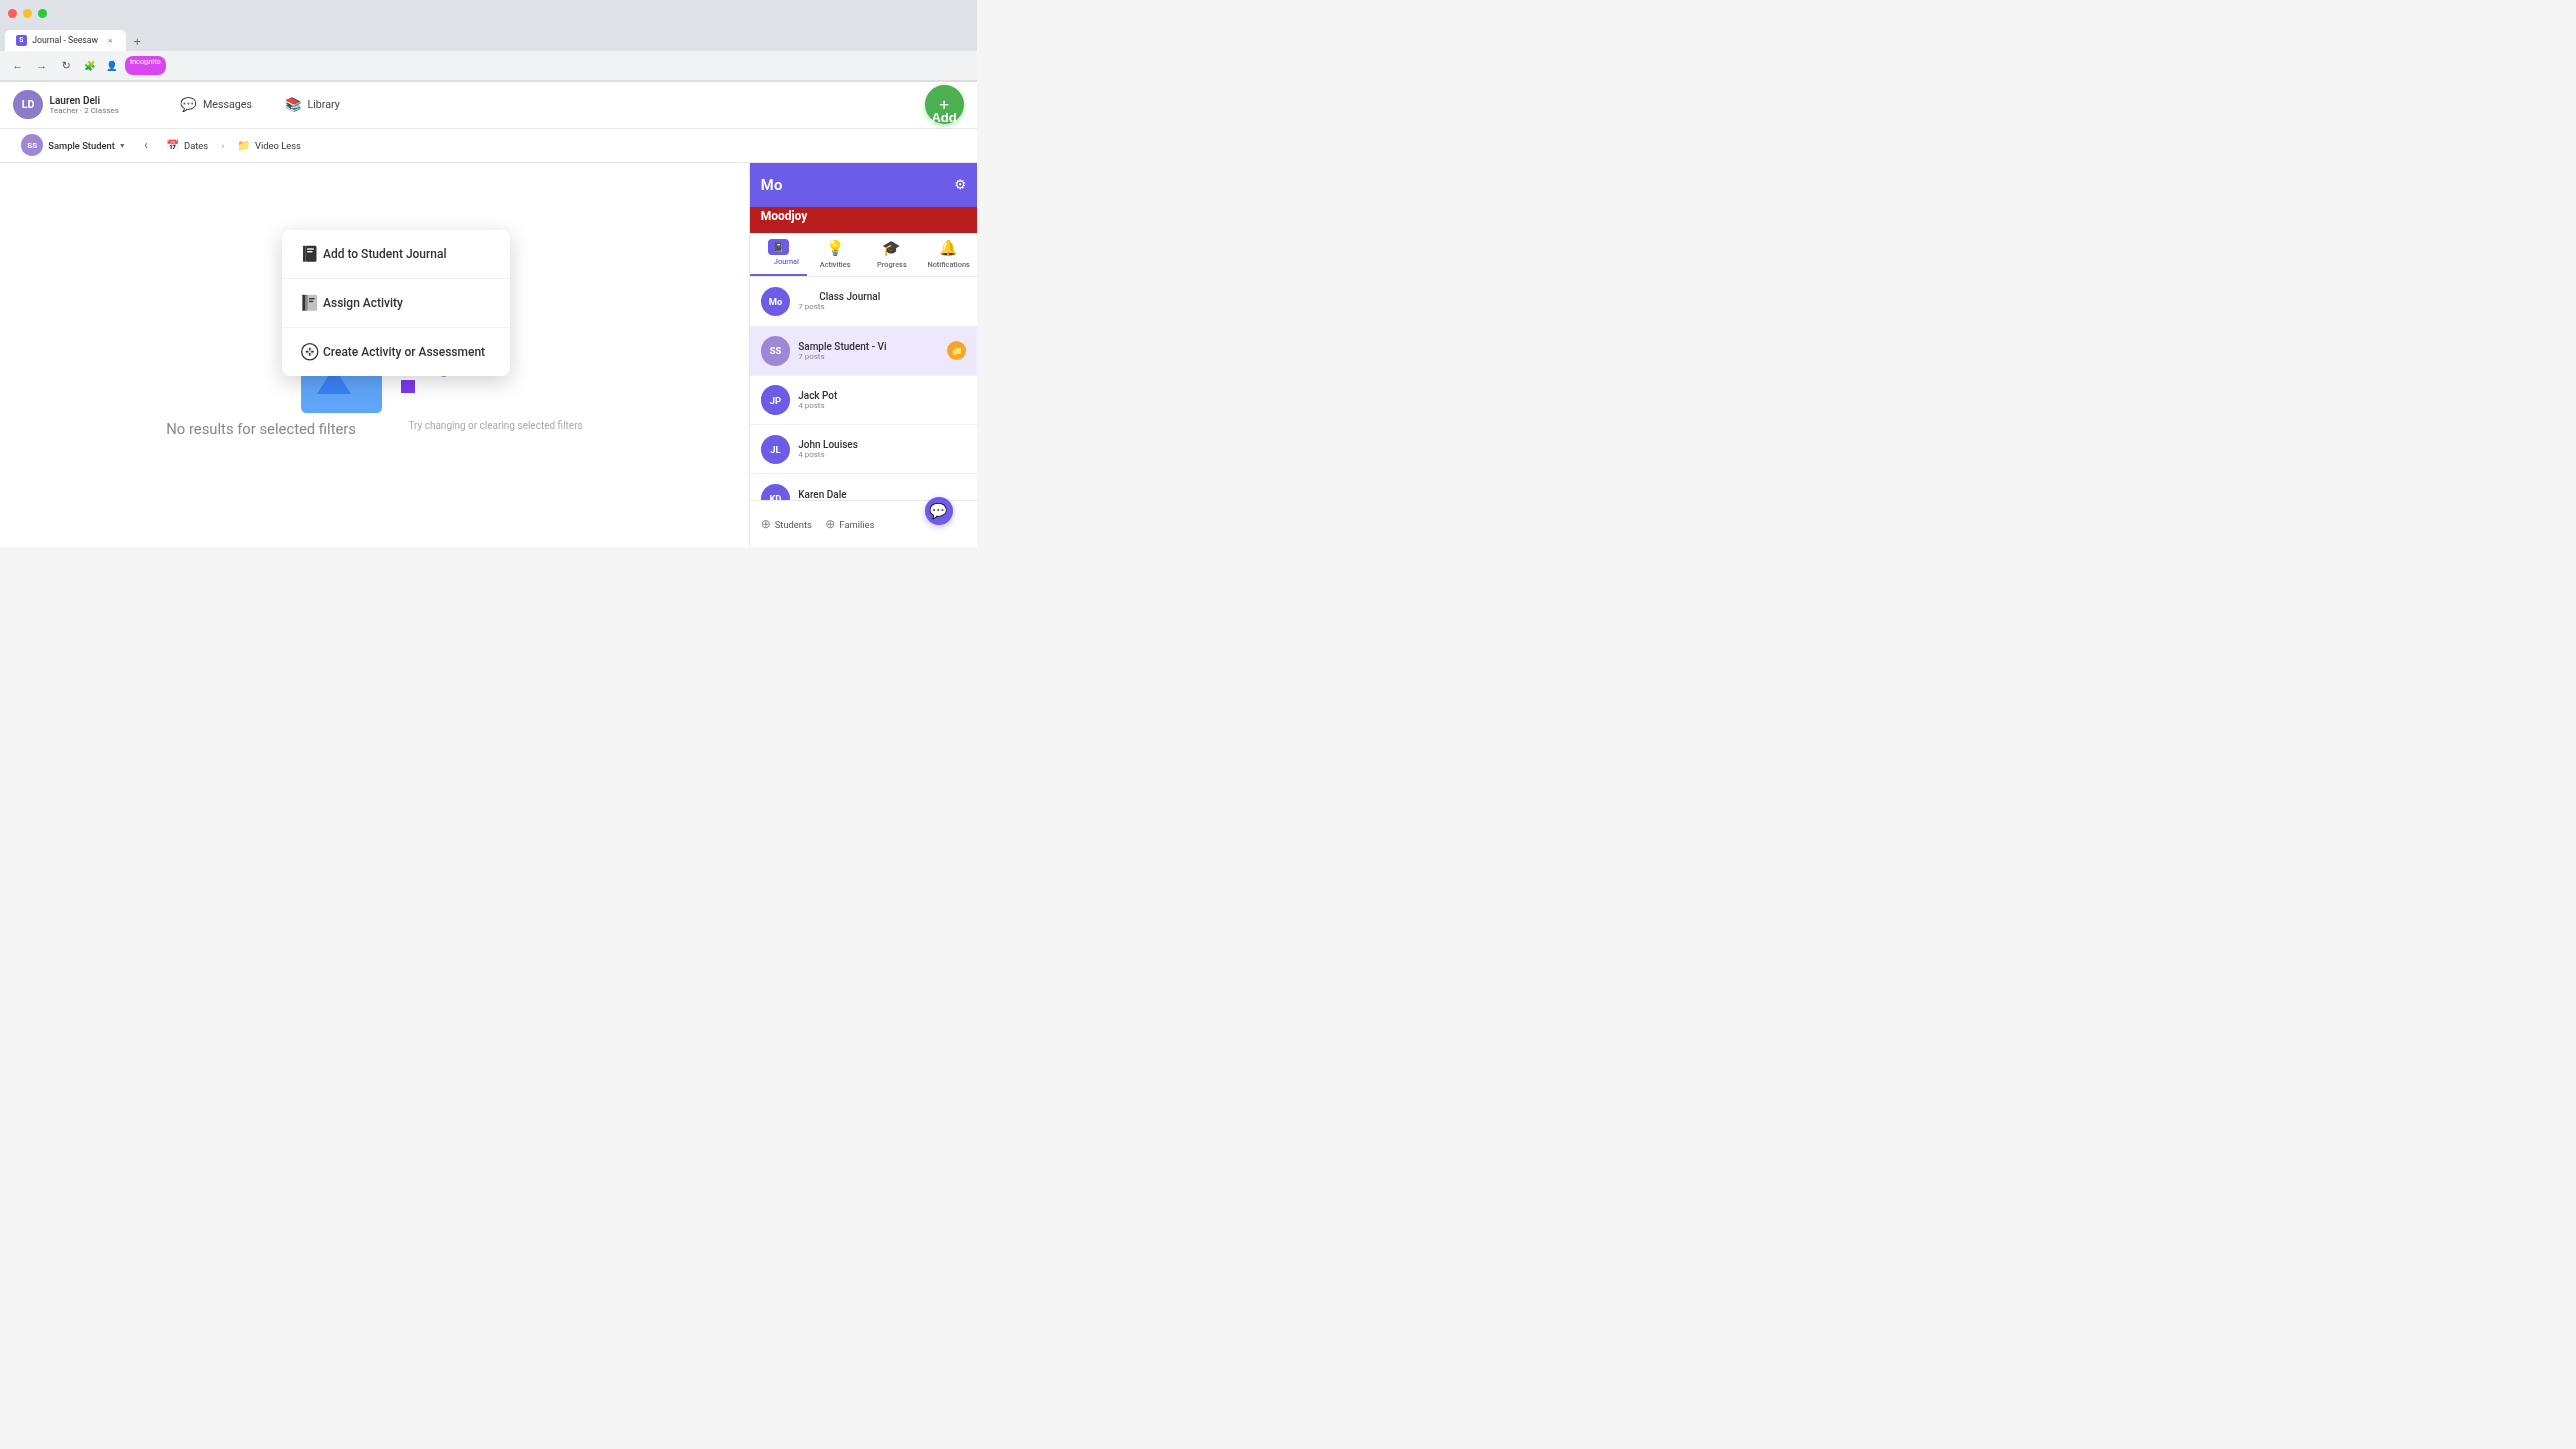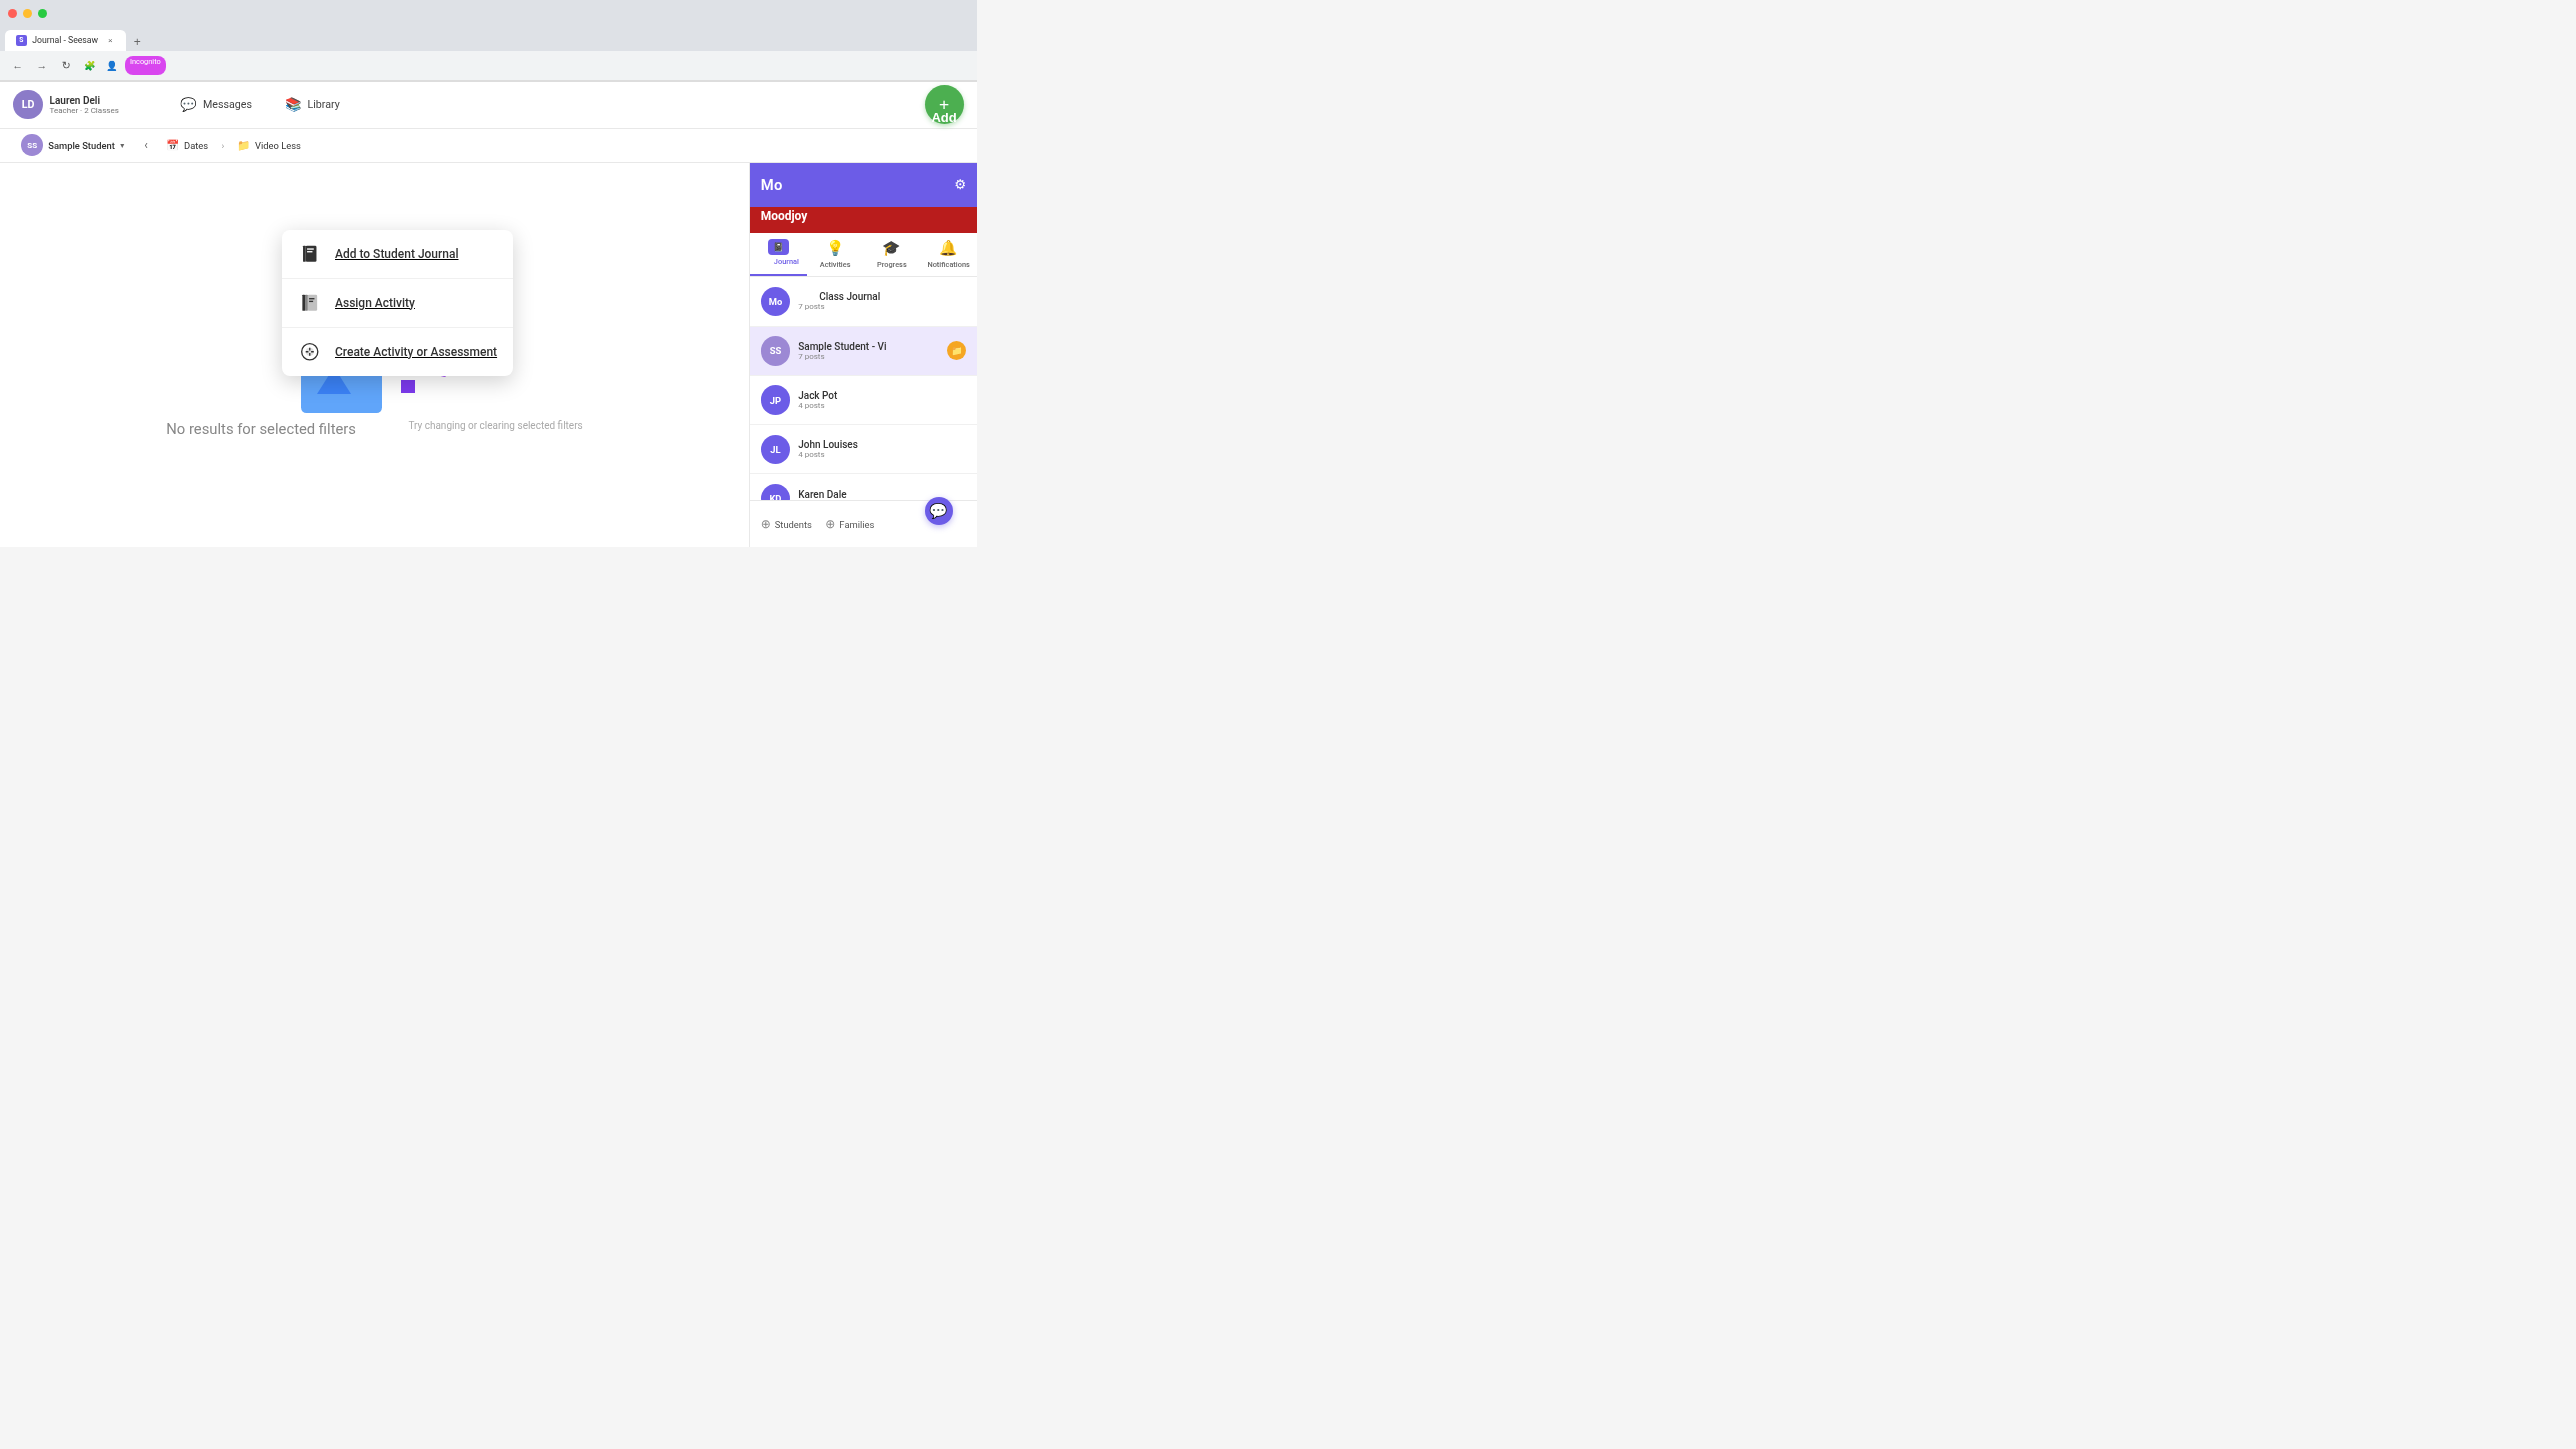--- a/index.html
+++ b/index.html
@@ -60,21 +60,21 @@
     .main-area { display: flex; flex: 1; overflow: hidden; }
 
     
     .content-area { flex: 1; display: flex; flex-direction: column; align-items: center; justify-content: center; position: relative; }
     .empty-state { display: flex; flex-direction: row; gap: 13.4px; }
     .empty-title { font-size: 14.8px; color: #888; font-weight: 400; }
     .empty-subtitle { font-size: 10px; color: #aaa; margin-left: 39px; }
 
     
     .dropdown-menu { position: absolute; left: 282px; top: 67px; background: white; border-radius: 8px; box-shadow: 0 5.4px 21.5px rgba(0,0,0,0.18); z-index: 100; min-width: 228px; overflow: hidden; }
-    .dropdown-item { display: flex; align-items: center; gap: 13px; padding: 12px 16px; cursor: pointer; border-bottom: 0.7px solid #f0f0f0; text-decoration: underline; }
+    .dropdown-item { display: flex; align-items: center; gap: 1px; padding: 12px 16px; cursor: pointer; border-bottom: 0.7px solid #f0f0f0; }
     .dropdown-item:last-child { border-bottom: none; }
     .dropdown-item-icon { width: 24px; height: 24px; display: flex; align-items: center; justify-content: center; font-size: 14.8px; color: #333; }
     .dropdown-item-label { font-size: 12px; color: #333; font-weight: 500; }
 
     
     .right-sidebar { width: 228px; background: white; border-left: 0.7px solid #e8e8e8; display: flex; flex-direction: column; }
     .sidebar-header { background: #6c5ce7; color: white; padding: 8px 10.7px; display: flex; align-items: center; justify-content: space-between; height: 44px; }
     .sidebar-header-text { font-size: 14.8px; font-weight: 600; letter-spacing: 0.3px; }
     .sidebar-gear { font-size: 13.4px; cursor: pointer; color: white; }
     .sidebar-user-greeting { background: #b91c1c; padding: 2.7px 10.7px 9.4px; color: white; }

